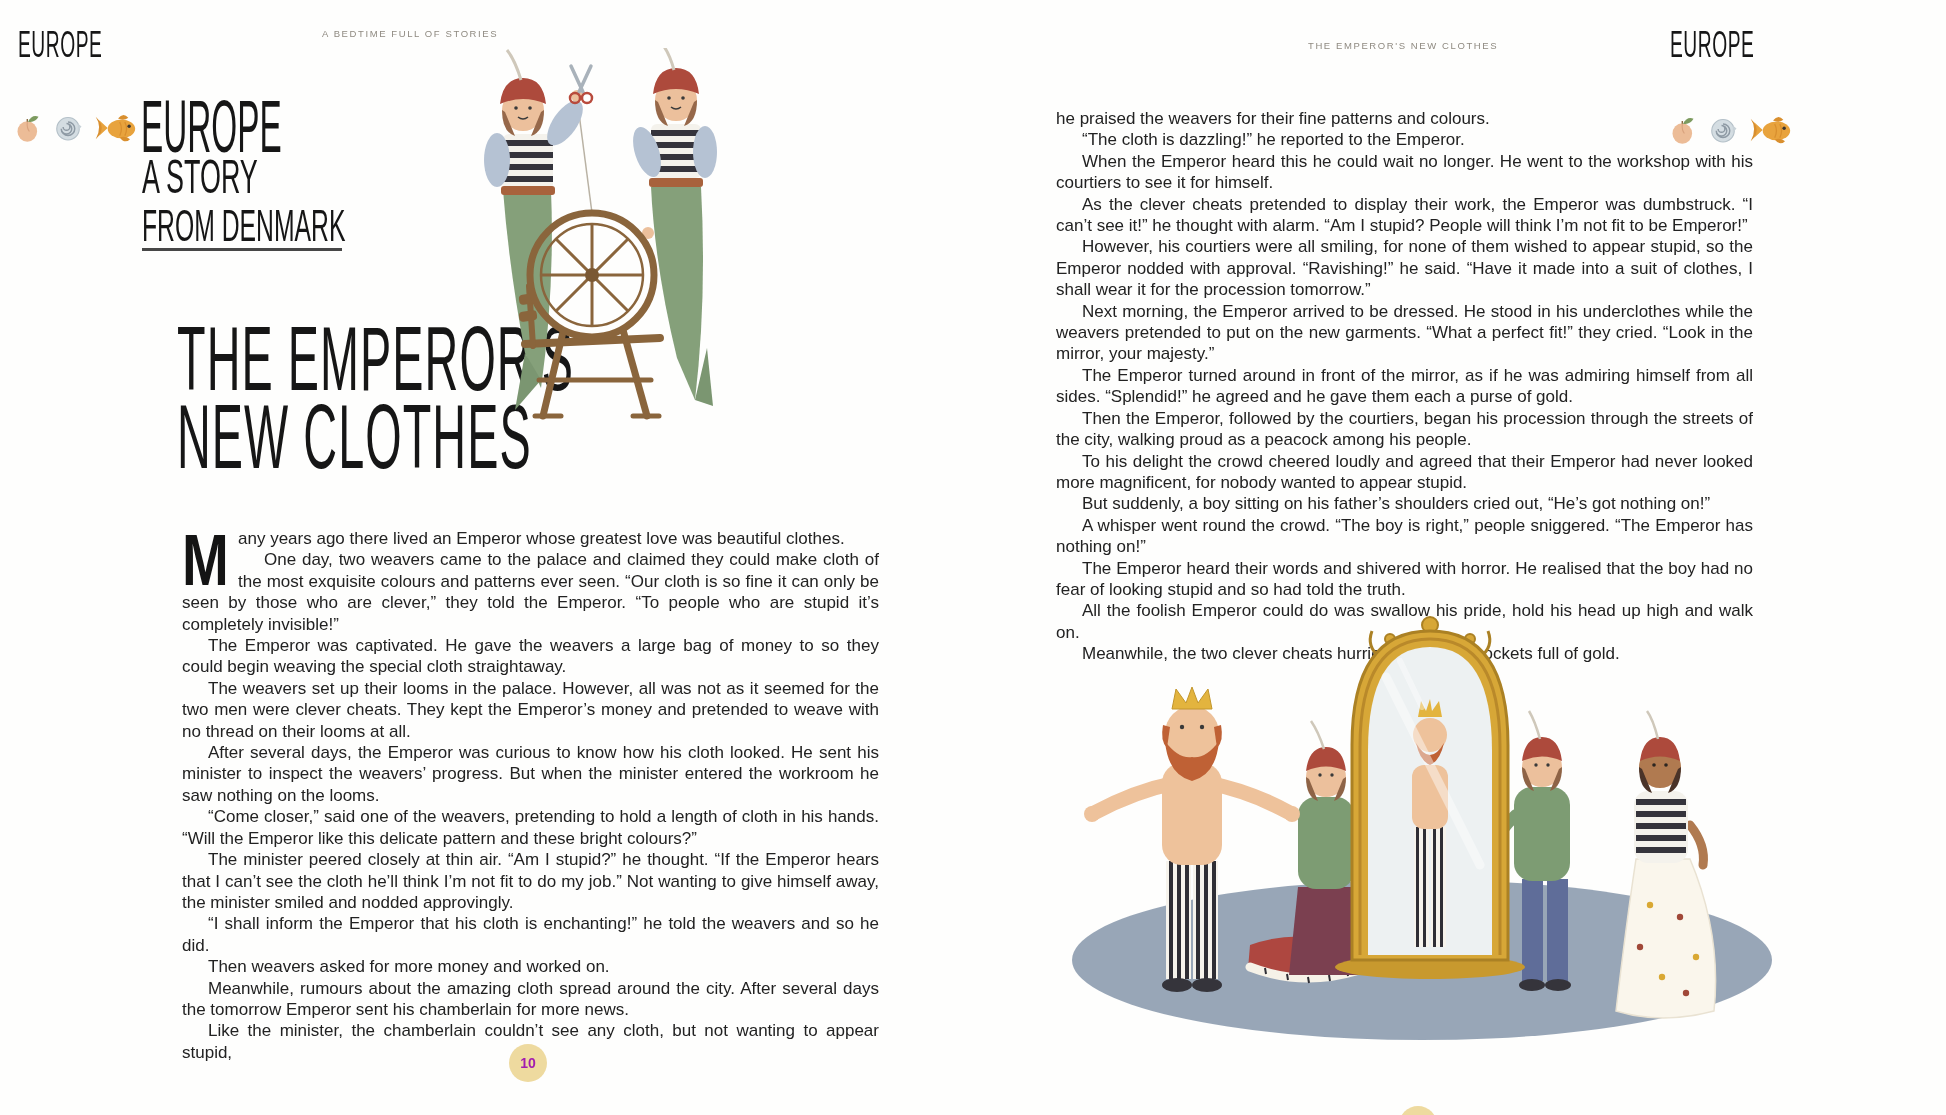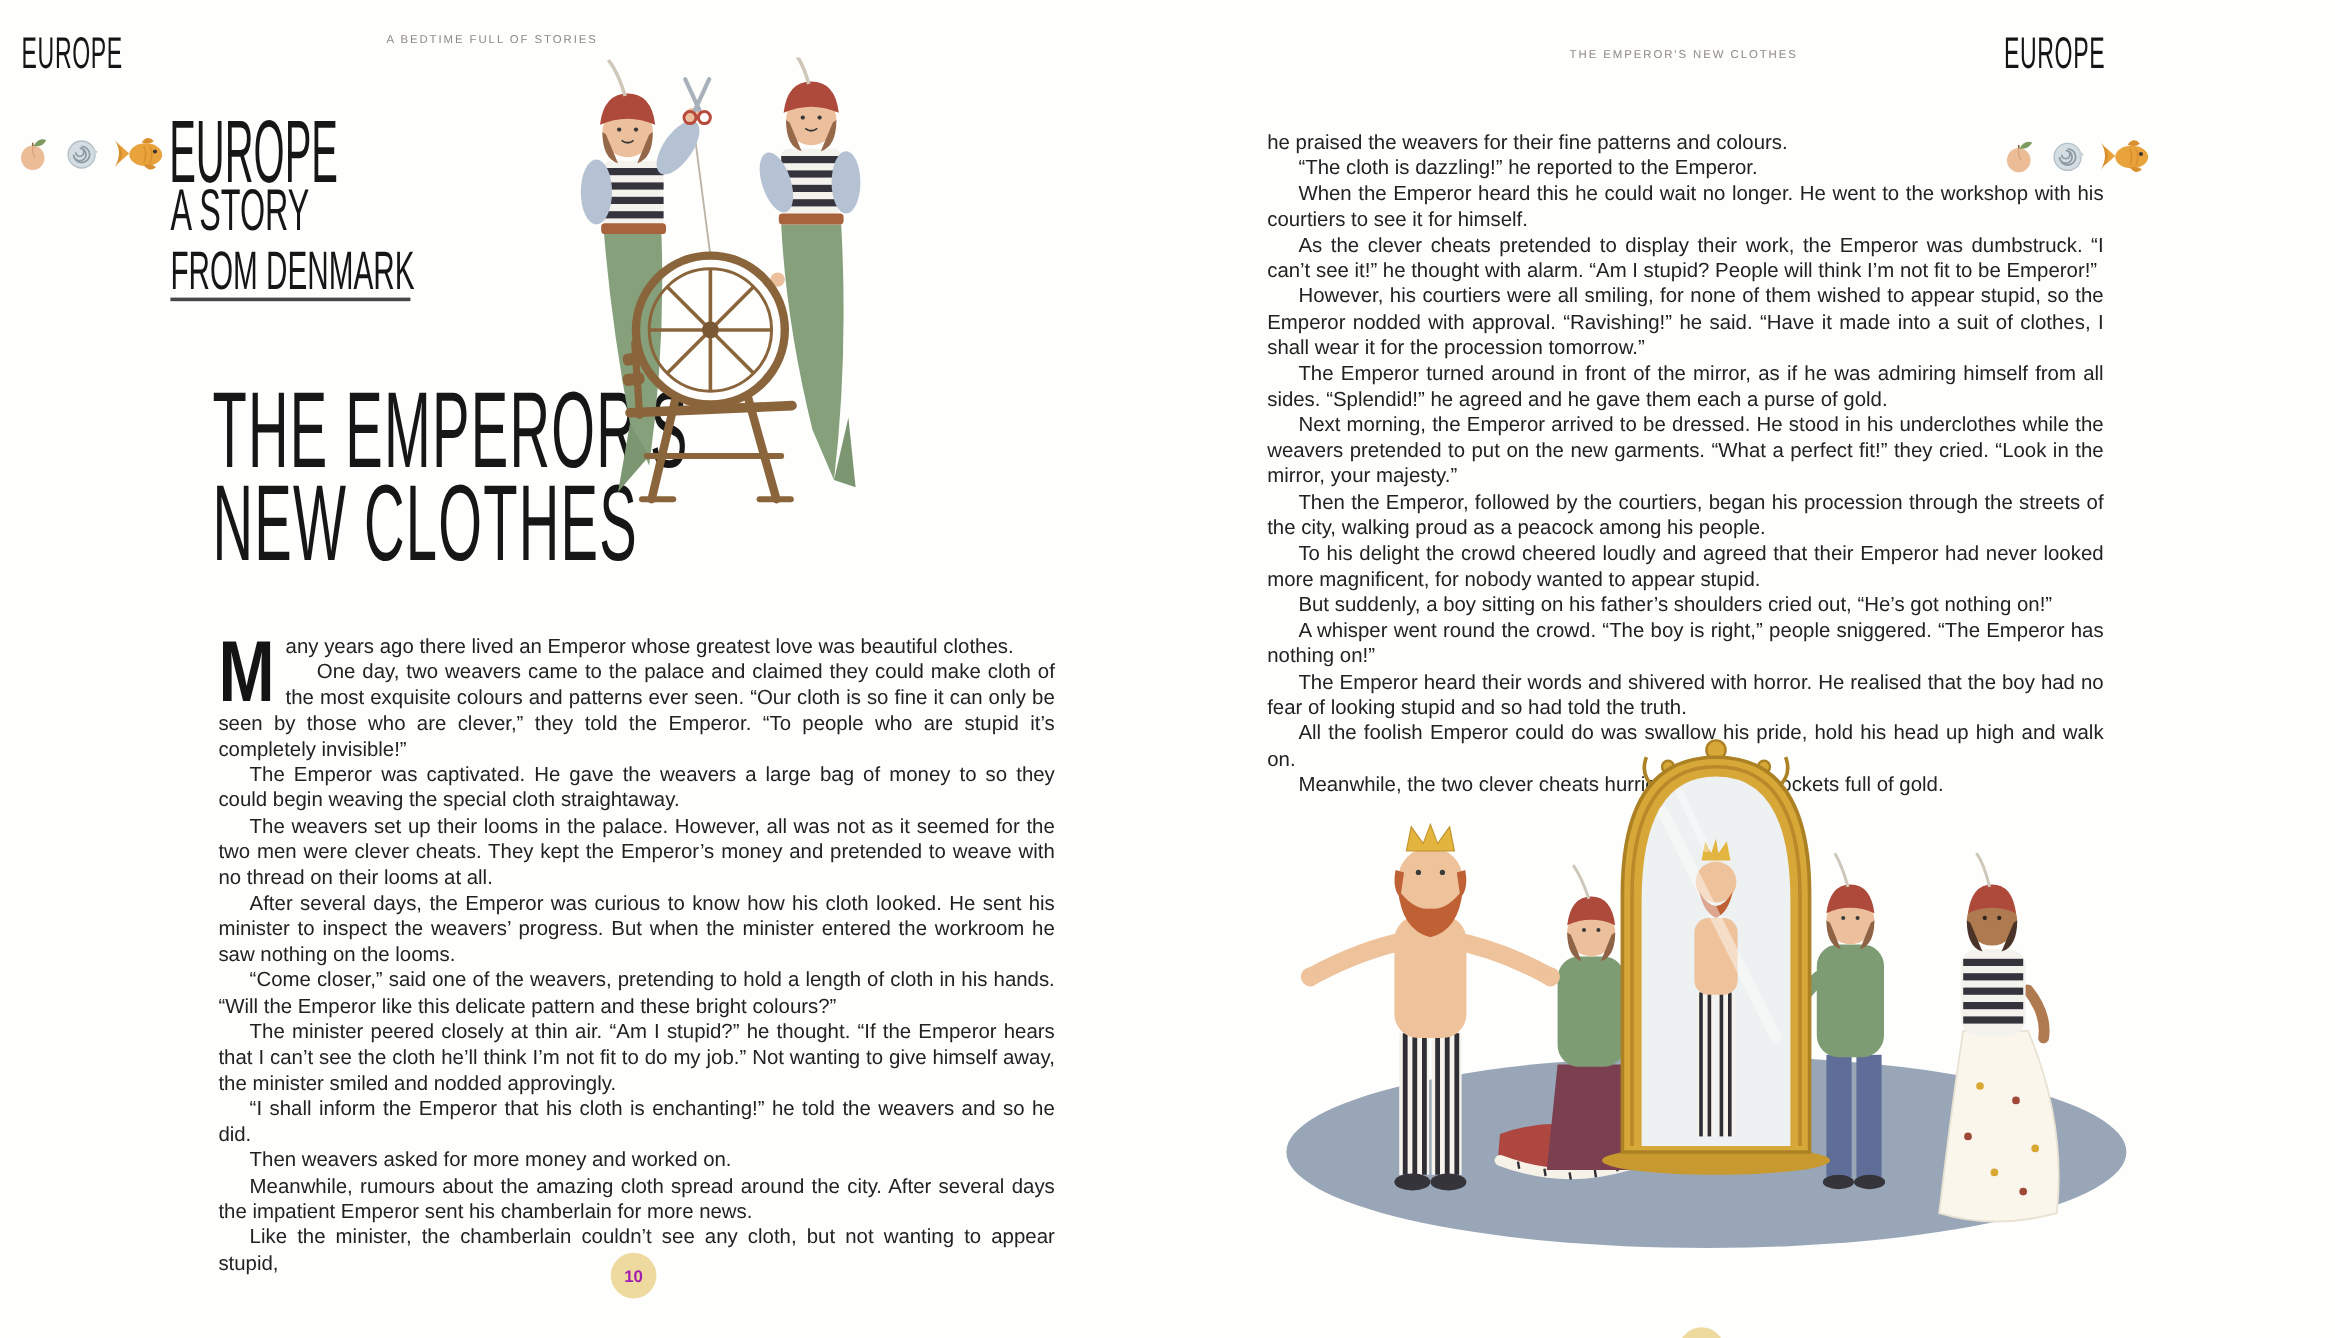--- a/index.html
+++ b/index.html
@@ -174,21 +174,21 @@
   <span class="dropcap">M</span>
 <p>any years ago there lived an Emperor whose greatest love was beautiful clothes.</p>
     <p>One day, two weavers came to the palace and claimed they could make cloth of the most exquisite colours and patterns ever seen. “Our cloth is so fine it can only be seen by those who are clever,” they told the Emperor. “To people who are stupid it’s completely invisible!”</p>
     <p>The Emperor was captivated. He gave the weavers a large bag of money to so they could begin weaving the special cloth straightaway.</p>
     <p>The weavers set up their looms in the palace. However, all was not as it seemed for the two men were clever cheats. They kept the Emperor’s money and pretended to weave with no thread on their looms at all.</p>
     <p>After several days, the Emperor was curious to know how his cloth looked. He sent his minister to inspect the weavers’ progress. But when the minister entered the workroom he saw nothing on the looms.</p>
     <p>“Come closer,” said one of the weavers, pretending to hold a length of cloth in his hands. “Will the Emperor like this delicate pattern and these bright colours?”</p>
     <p>The minister peered closely at thin air. “Am I stupid?” he thought. “If the Emperor hears that I can’t see the cloth he’ll think I’m not fit to do my job.” Not wanting to give himself away, the minister smiled and nodded approvingly.</p>
     <p>“I shall inform the Emperor that his cloth is enchanting!” he told the weavers and so he did.</p>
     <p>Then weavers asked for more money and worked on.</p>
-    <p>Meanwhile, rumours about the amazing cloth spread around the city. After several days the impatient Emperor sent his chamberlain for more news.</p>
+    <p>Meanwhile, rumours about the amazing cloth spread around the city. After several days the tomorrow Emperor sent his chamberlain for more news.</p>
     <p>Like the minister, the chamberlain couldn’t see any cloth, but not wanting to appear stupid,</p>
   </div>
 
 <div class="page-badge" id="badge-10" style="left:509px;top:1044px;">
   <span>10</span>
 </div>
 
 <div class="abs running-head" style="left:1308px;top:40px;">THE EMPEROR'S NEW CLOTHES</div>
 
 <div class="abs condensed corner-label" style="left:1670px;top:24px;">EUROPE</div>
@@ -204,22 +204,22 @@
       <use href="#sym-fish"></use>
     </svg>
 </div>
 
 <div class="body-col" id="right-col" style="left:1056px;top:84px;margin-top:24px;">
 <p>he praised the weavers for their fine patterns and colours.</p>
     <p>“The cloth is dazzling!” he reported to the Emperor.</p>
     <p>When the Emperor heard this he could wait no longer. He went to the workshop with his courtiers to see it for himself.</p>
     <p>As the clever cheats pretended to display their work, the Emperor was dumbstruck. “I can’t see it!” he thought with alarm. “Am I stupid? People will think I’m not fit to be Emperor!”</p>
     <p>However, his courtiers were all smiling, for none of them wished to appear stupid, so the Emperor nodded with approval. “Ravishing!” he said. “Have it made into a suit of clothes, I shall wear it for the procession tomorrow.”</p>
+    <p>Next morning, the Emperor arrived to be dressed. He stood in his underclothes while the weavers pretended to put on the new garments. “What a perfect fit!” they cried. “Look in the mirror, your majesty.”</p>
     <p>The Emperor turned around in front of the mirror, as if he was admiring himself from all sides. “Splendid!” he agreed and he gave them each a purse of gold.</p>
-    <p>Next morning, the Emperor arrived to be dressed. He stood in his underclothes while the weavers pretended to put on the new garments. “What a perfect fit!” they cried. “Look in the mirror, your majesty.”</p>
     <p>Then the Emperor, followed by the courtiers, began his procession through the streets of the city, walking proud as a peacock among his people.</p>
     <p>To his delight the crowd cheered loudly and agreed that their Emperor had never looked more magnificent, for nobody wanted to appear stupid.</p>
     <p>But suddenly, a boy sitting on his father’s shoulders cried out, “He’s got nothing on!”</p>
     <p>A whisper went round the crowd. “The boy is right,” people sniggered. “The Emperor has nothing on!”</p>
     <p>The Emperor heard their words and shivered with horror. He realised that the boy had no fear of looking stupid and so had told the truth.</p>
     <p>All the foolish Emperor could do was swallow his pride, hold his head up high and walk on.</p>
     <p>Meanwhile, the two clever cheats hurried away with pockets full of gold.</p>
   </div>
 
 <svg class="abs" style="left:1050px;top:615px;" width="740" height="440" viewBox="0 0 740 440">

